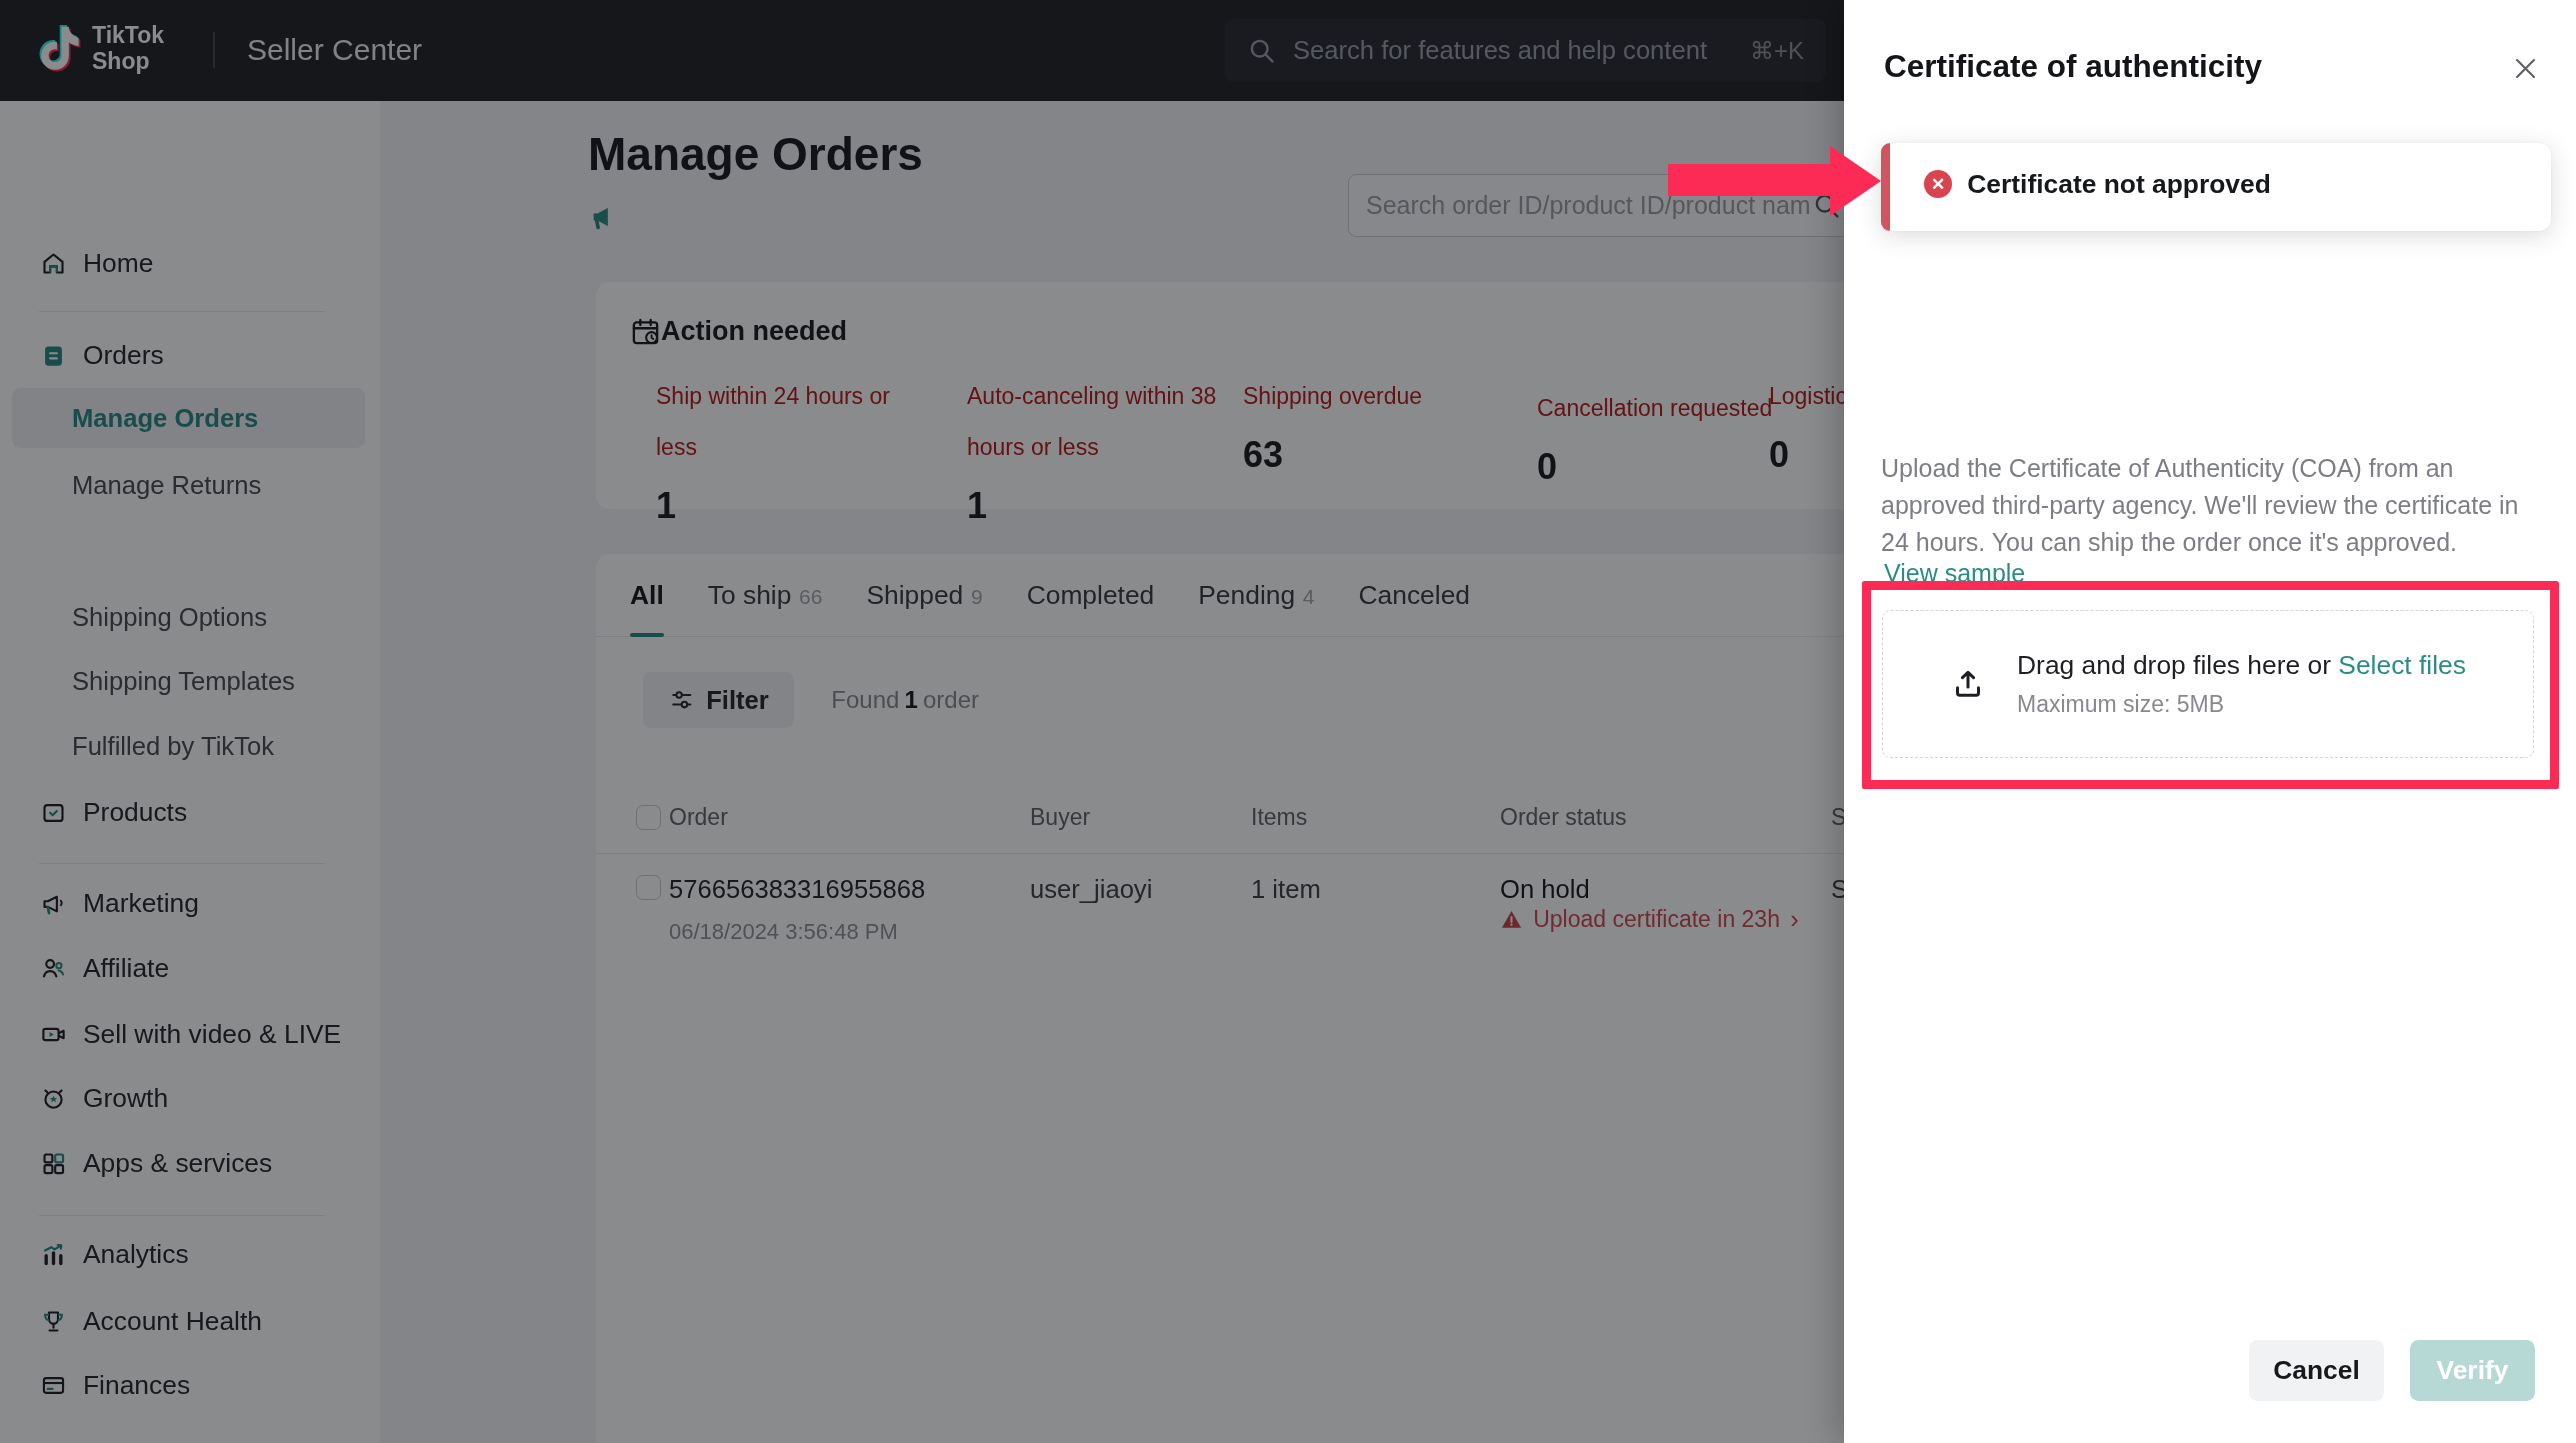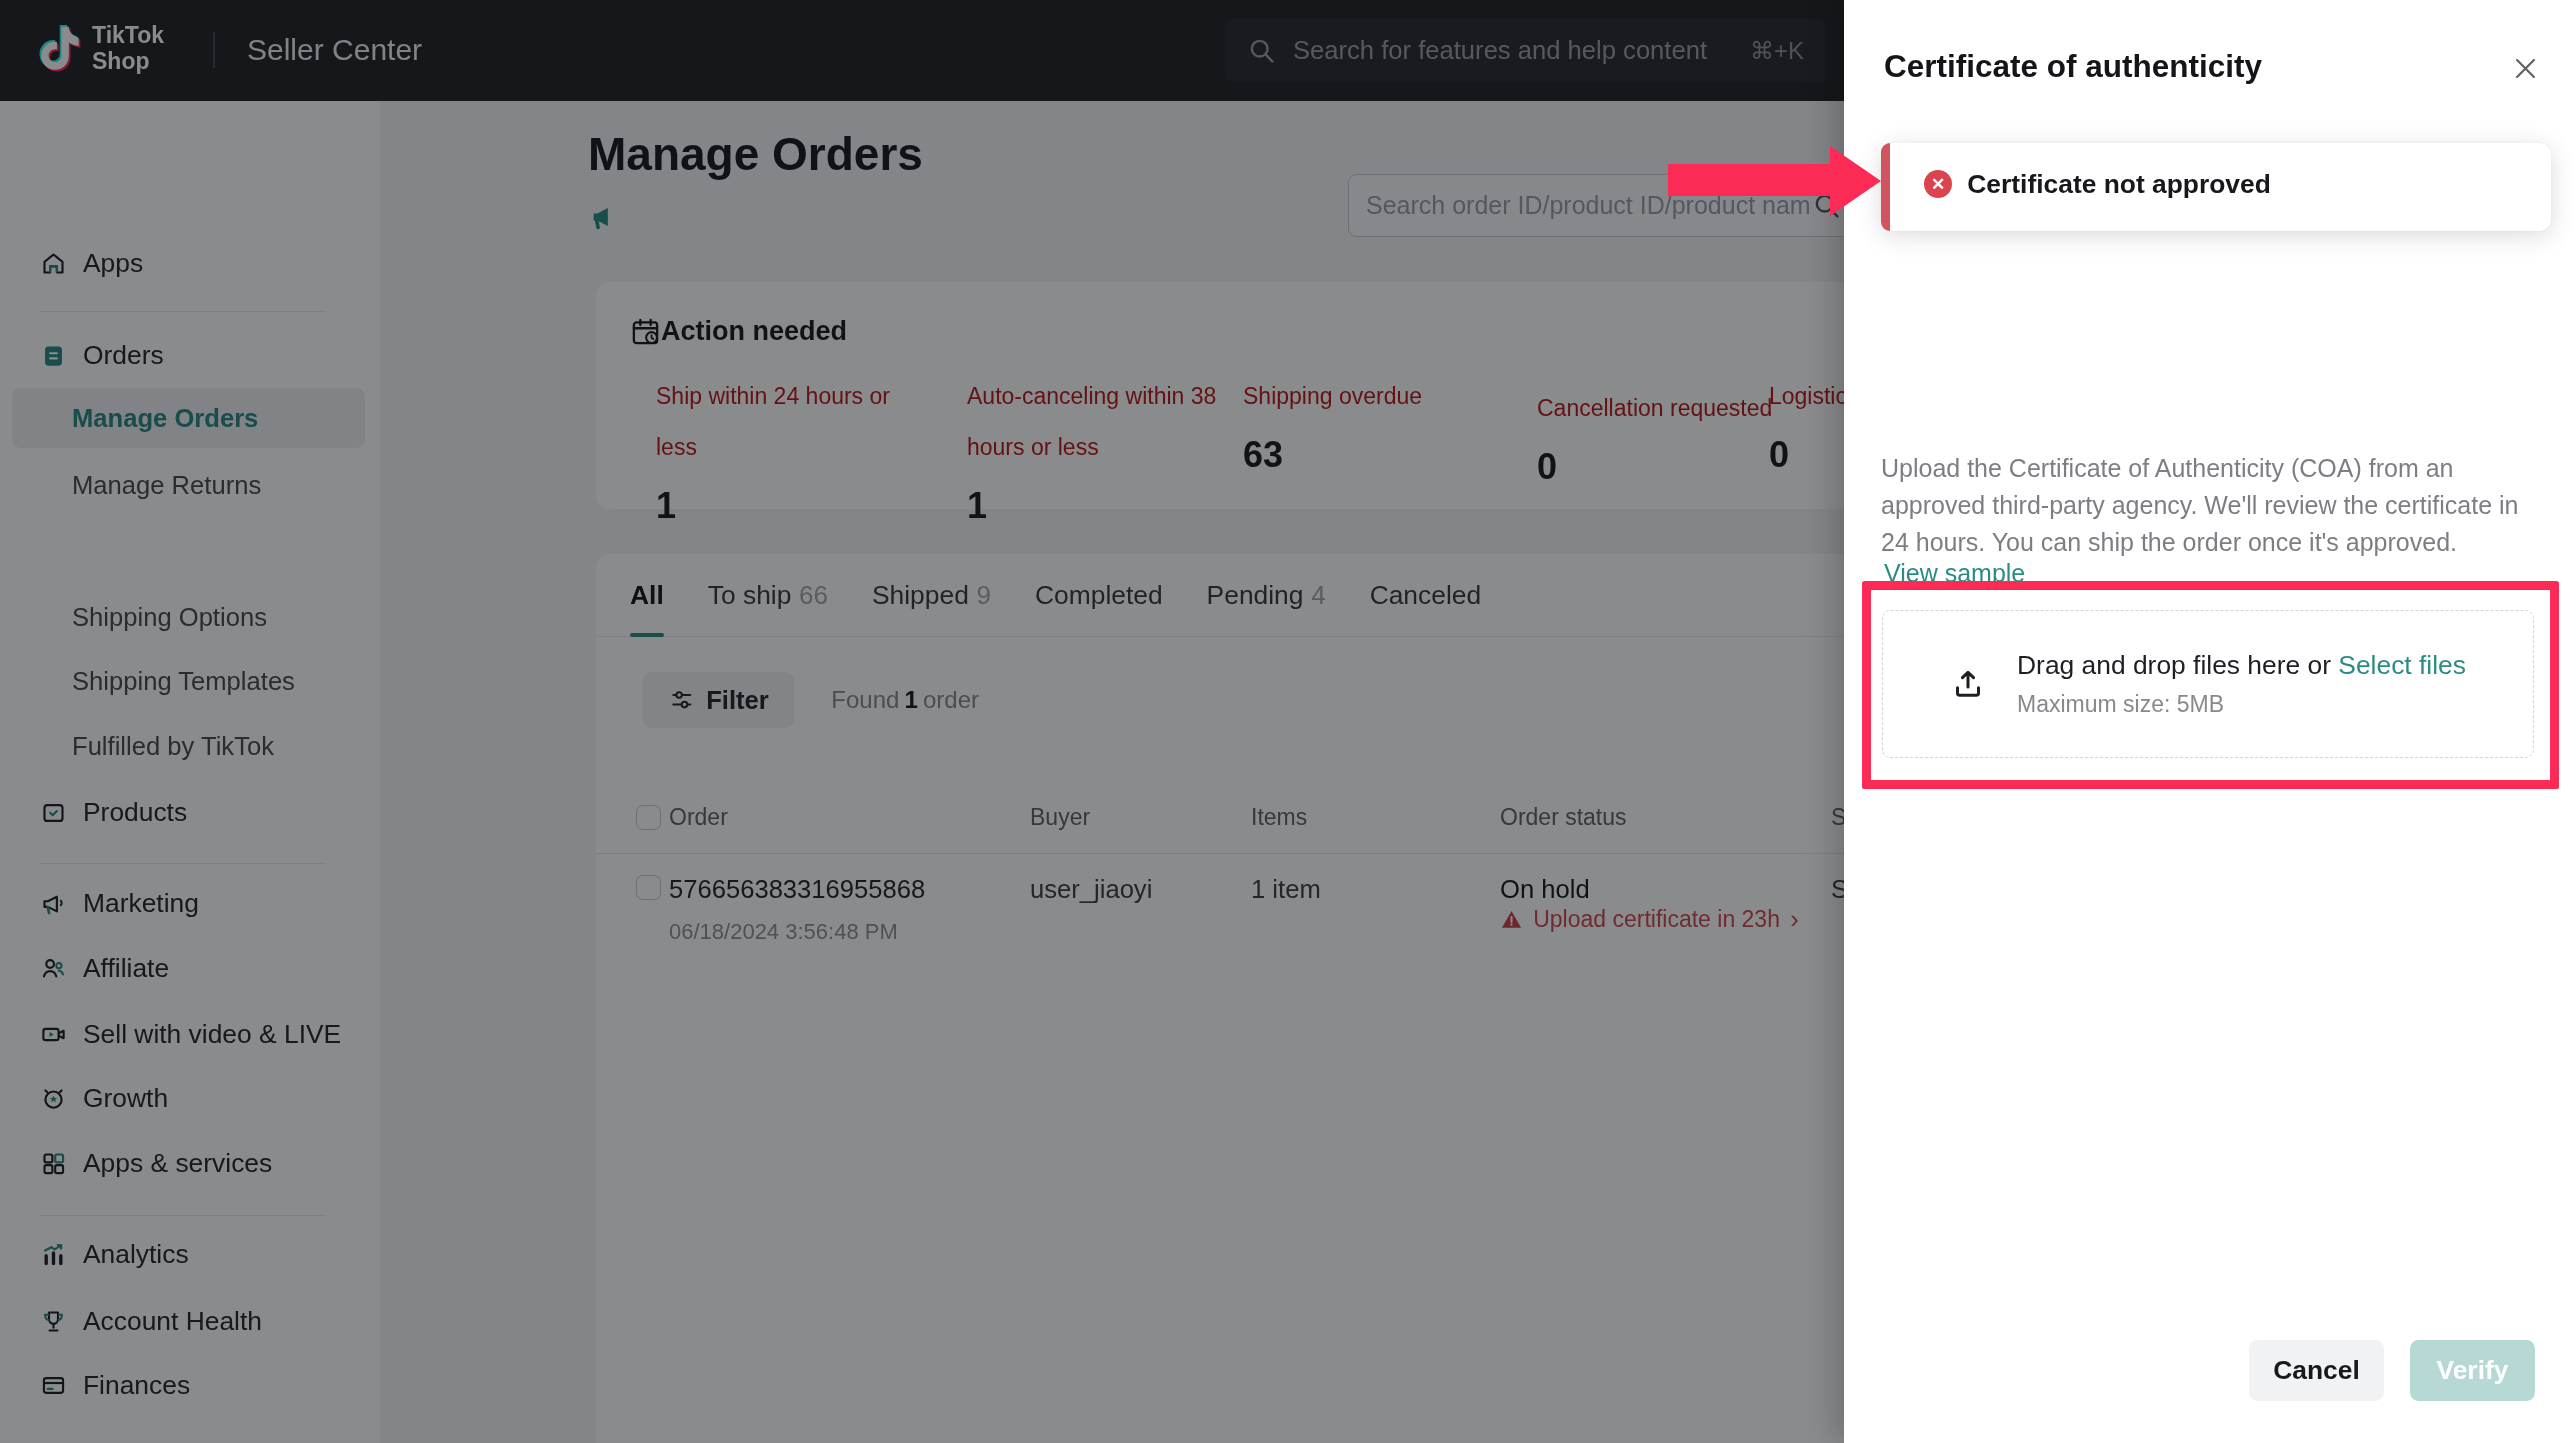--- a/index.html
+++ b/index.html
@@ -43,21 +43,21 @@
   .action-head { position:absolute; left:34px; top:34px; display:flex; align-items:center; gap:0; }
   .action-head .atitle { font-size:27px; font-weight:700; color:#1b1d21; }
   .stat { position:absolute; top:89px; width:268px; }
   .stat .slabel { font-size:23px; line-height:51px; color:#b91c1c; }
   .stat .svalue { margin-top:12px; font-size:36px; font-weight:600; color:#1b1d21; }
   .stat1{left:60px;} .stat2{left:371px;} .stat3{left:647px;} .stat4{left:941px;margin-top:12px;} .stat5{left:1173px;}
 
   .orders-card { left:216px; top:453px; width:1504px; height:889px; border-radius:13.6px 13.6px 0 0; }
   .tabs-row { position:absolute; left:0; top:0; width:100%; height:83px; border-bottom:1.7px solid #eaebee; display:flex; align-items:center; padding-left:34px; gap:44px; }
   .tab { position:relative; font-size:26.4px; color:#3a3c41; cursor:pointer; display:flex; align-items:baseline; }
-  .tab .tcount { margin-left:7.7px; font-size:26px; color:#a4a6ab; }
+  .tab .tcount { margin-left:7.7px; font-size:21px; color:#a4a6ab; }
   .tab.active { color:#17191d; font-weight:600; }
   .tab.active::after { content:""; position:absolute; left:0; right:0; bottom:-26.4px; height:4.3px; background:#2b8a84; border-radius:2.6px; }
 
   .filter-row { position:absolute; left:47px; top:118px; display:flex; align-items:center; }
   .filter-btn { height:56px; background:#f0f1f3; border-radius:8.5px; display:flex; align-items:center; padding:0 25.6px; gap:12px; font-size:25.6px; font-weight:600; color:#26282d; cursor:pointer; }
   .found-text { margin-left:37px; font-size:24px; color:#898b90; }
   .found-text b { color:#1c1e22; font-weight:700; padding:0 5.1px; }
 
   .tgrid { display:grid; grid-template-columns:73px 361px 221px 249px 331px auto; align-items:start; }
   .thead { position:absolute; left:0; top:228px; width:100%; height:72px; border-bottom:1.7px solid #e8e9ec; align-items:center; font-size:23px; color:#616469; }
@@ -126,21 +126,21 @@
   </div>
 
   <div class="sidebar">
     <div class="nav-row" style="top:134px">
       <span class="nicon">
           <svg width="27" height="27" viewBox="0 0 24 24">
             <path d="M4 10.5 12 4l8 6.5V20h-5v-5.5h-6V20H4z" fill="none" stroke="#1f2126" stroke-width="1.9" stroke-linejoin="round"></path>
             <path d="M9 20v-5.5h6V20" fill="none" stroke="#2b8a84" stroke-width="1.9"></path>
           </svg>
         </span>
-      <span class="nlabel">Apps</span>
+      <span class="nlabel">Home</span>
     </div>
     <div class="side-div" style="top:210px"></div>
     <div class="nav-row" style="top:226px">
       <span class="nicon">
           <svg width="27" height="27" viewBox="0 0 24 24">
             <rect x="4.5" y="4" width="15" height="17" rx="3" fill="#2b8a84"></rect>
             <path d="M9 10h6M9 14.5h6" stroke="#fff" stroke-width="1.9" stroke-linecap="round"></path>
           </svg>
         </span>
       <span class="nlabel">Orders</span>

